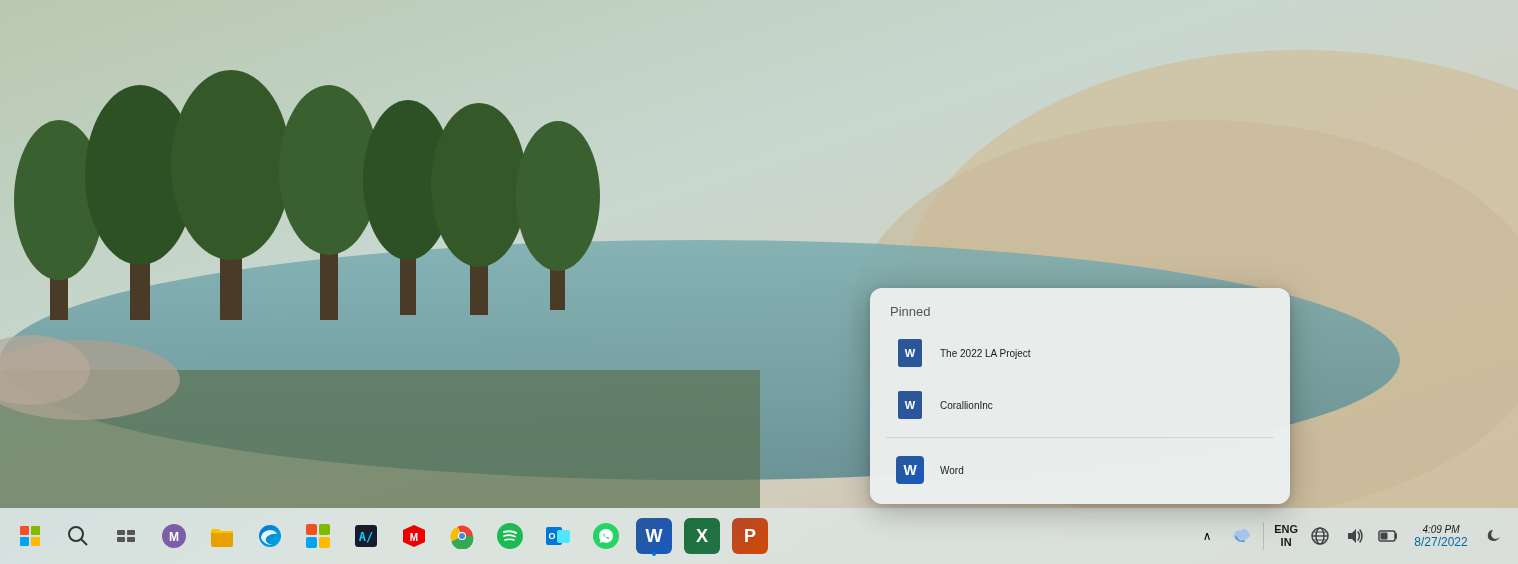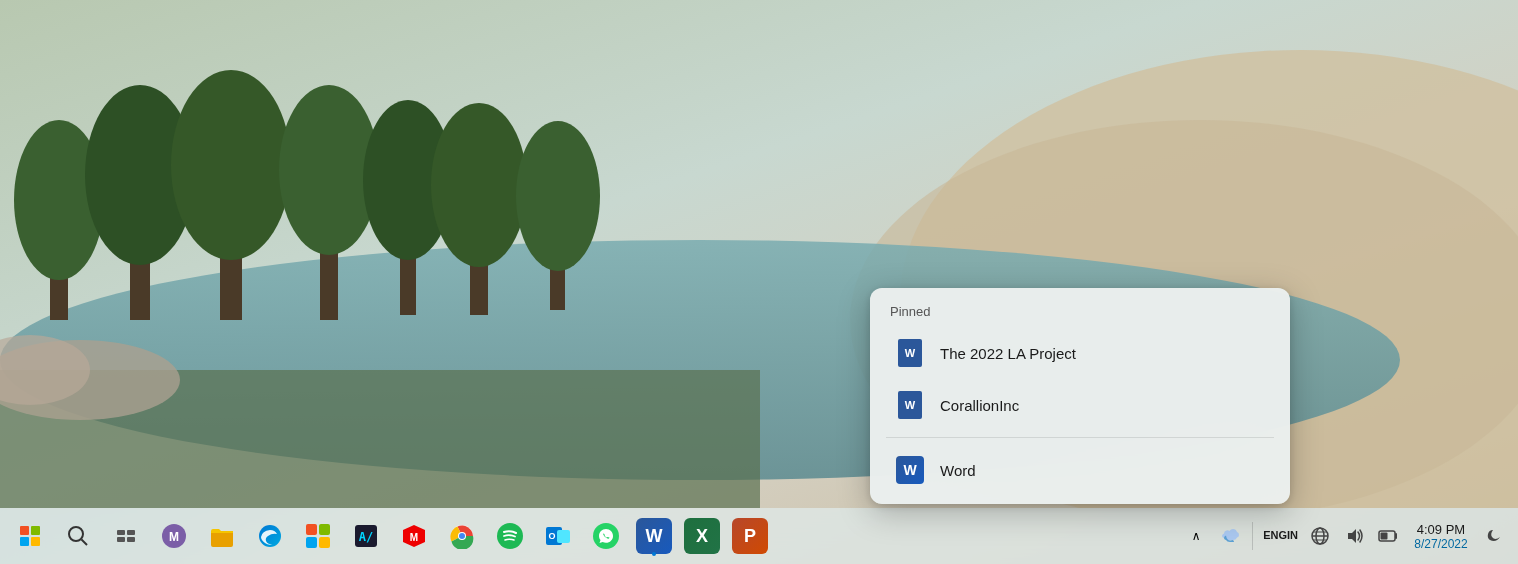--- a/index.html
+++ b/index.html
@@ -116,33 +116,34 @@
       flex-direction: column;
       align-items: center;
       justify-content: center;
       padding: 0 8px;
       cursor: pointer;
       border-radius: 6px;
       min-width: 70px;
     }
 
     .clock-time {
-      font-size: 13px;
+      font-size: 10px;
       font-weight: 500;
       color: #1a1a1a;
+      font-style: italic;
     }
 
     .clock-date {
       font-size: 12px;
       color: #0369a1;
     }
 
     .eng-badge {
       display: flex;
-      flex-direction: row;
+      flex-direction: column;
       align-items: center;
       font-size: 11px;
       font-weight: 600;
       color: #1a1a1a;
       padding: 0 4px;
       cursor: pointer;
       border-radius: 4px;
       line-height: 1.2;
     }
 
@@ -194,21 +195,21 @@
       display: flex;
       align-items: center;
       justify-content: center;
       color: white;
       font-size: 11px;
       font-weight: 700;
       position: relative;
     }
 
     .context-menu-text {
-      font-size: 15px;
+      font-size: 10px;
       color: #1a1a1a;
       font-weight: 400;
     }
 
     .context-menu-divider {
       height: 1px;
       background: rgba(0,0,0,0.1);
       margin: 6px 16px;
     }
 

